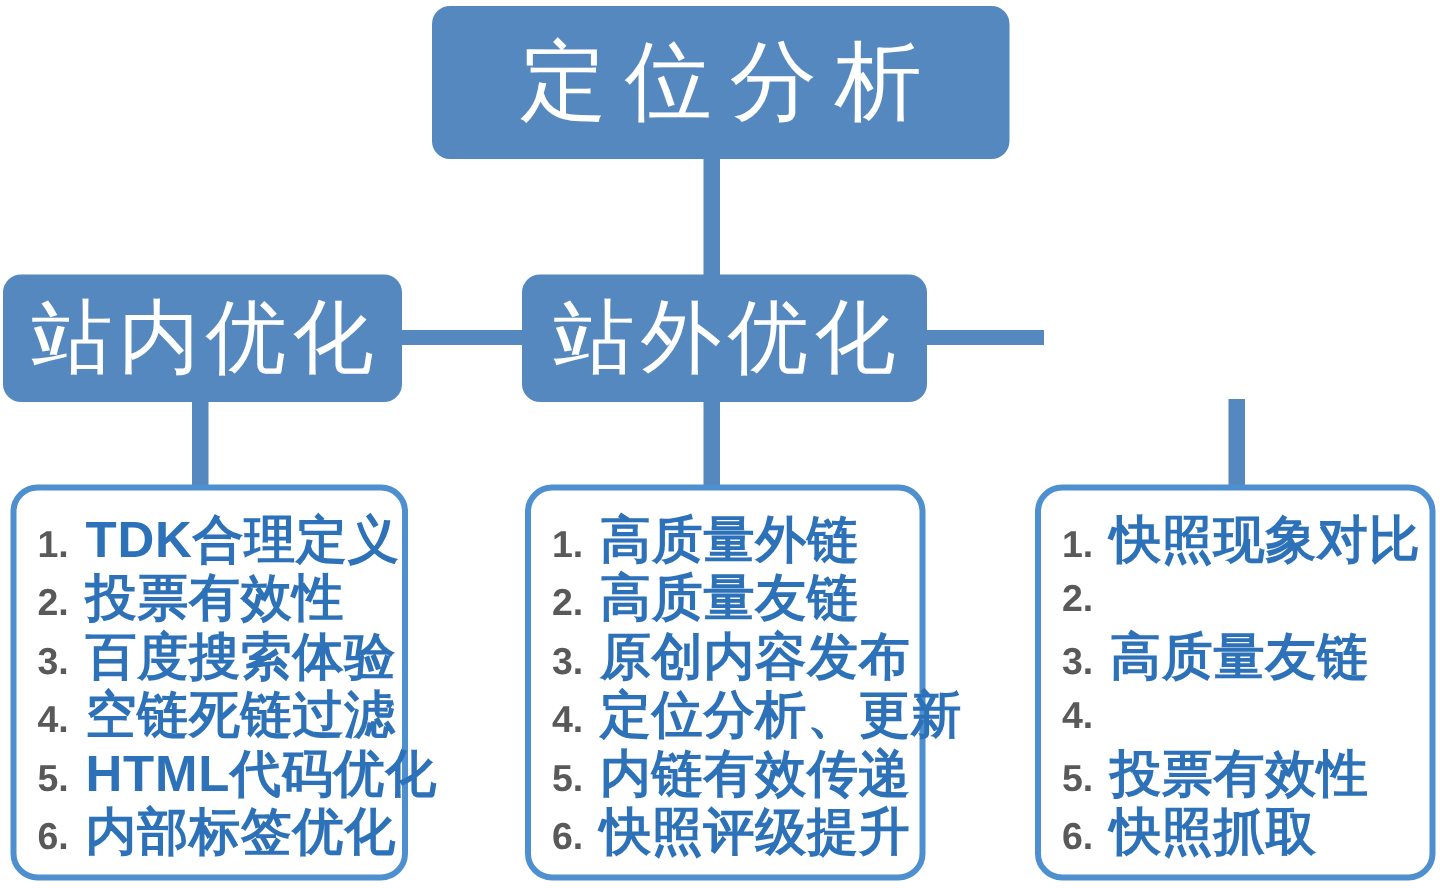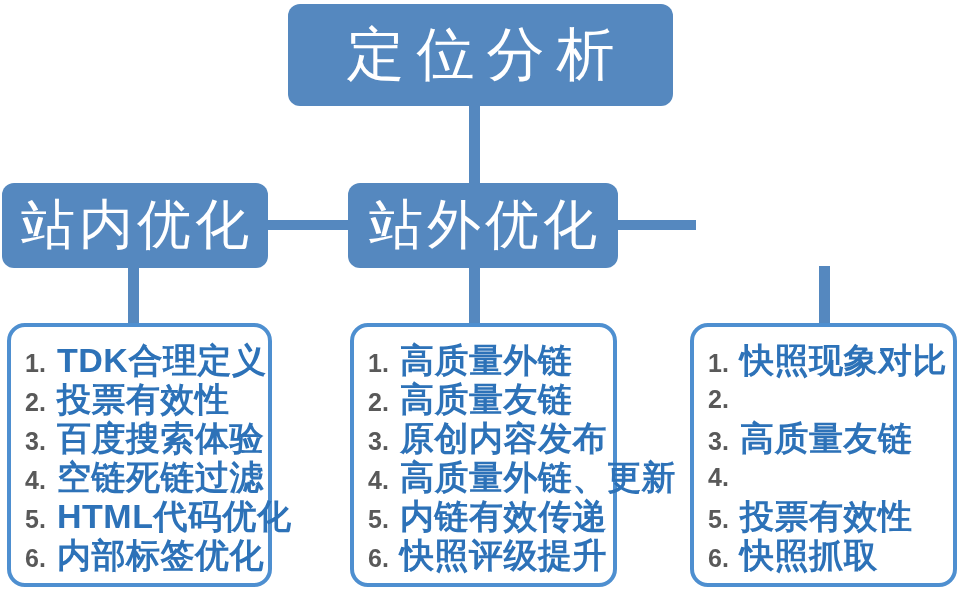--- a/index.html
+++ b/index.html
@@ -132,21 +132,21 @@
     <div class="row">
       <span class="num">2.</span>
       <span class="txt">高质量友链</span>
     </div>
     <div class="row">
       <span class="num">3.</span>
       <span class="txt">原创内容发布</span>
     </div>
     <div class="row">
       <span class="num">4.</span>
-      <span class="txt">高质量外链、更新</span>
+      <span class="txt">定位分析、更新</span>
     </div>
     <div class="row">
       <span class="num">5.</span>
       <span class="txt">内链有效传递</span>
     </div>
     <div class="row">
       <span class="num">6.</span>
       <span class="txt">快照评级提升</span>
     </div>
   </div>

